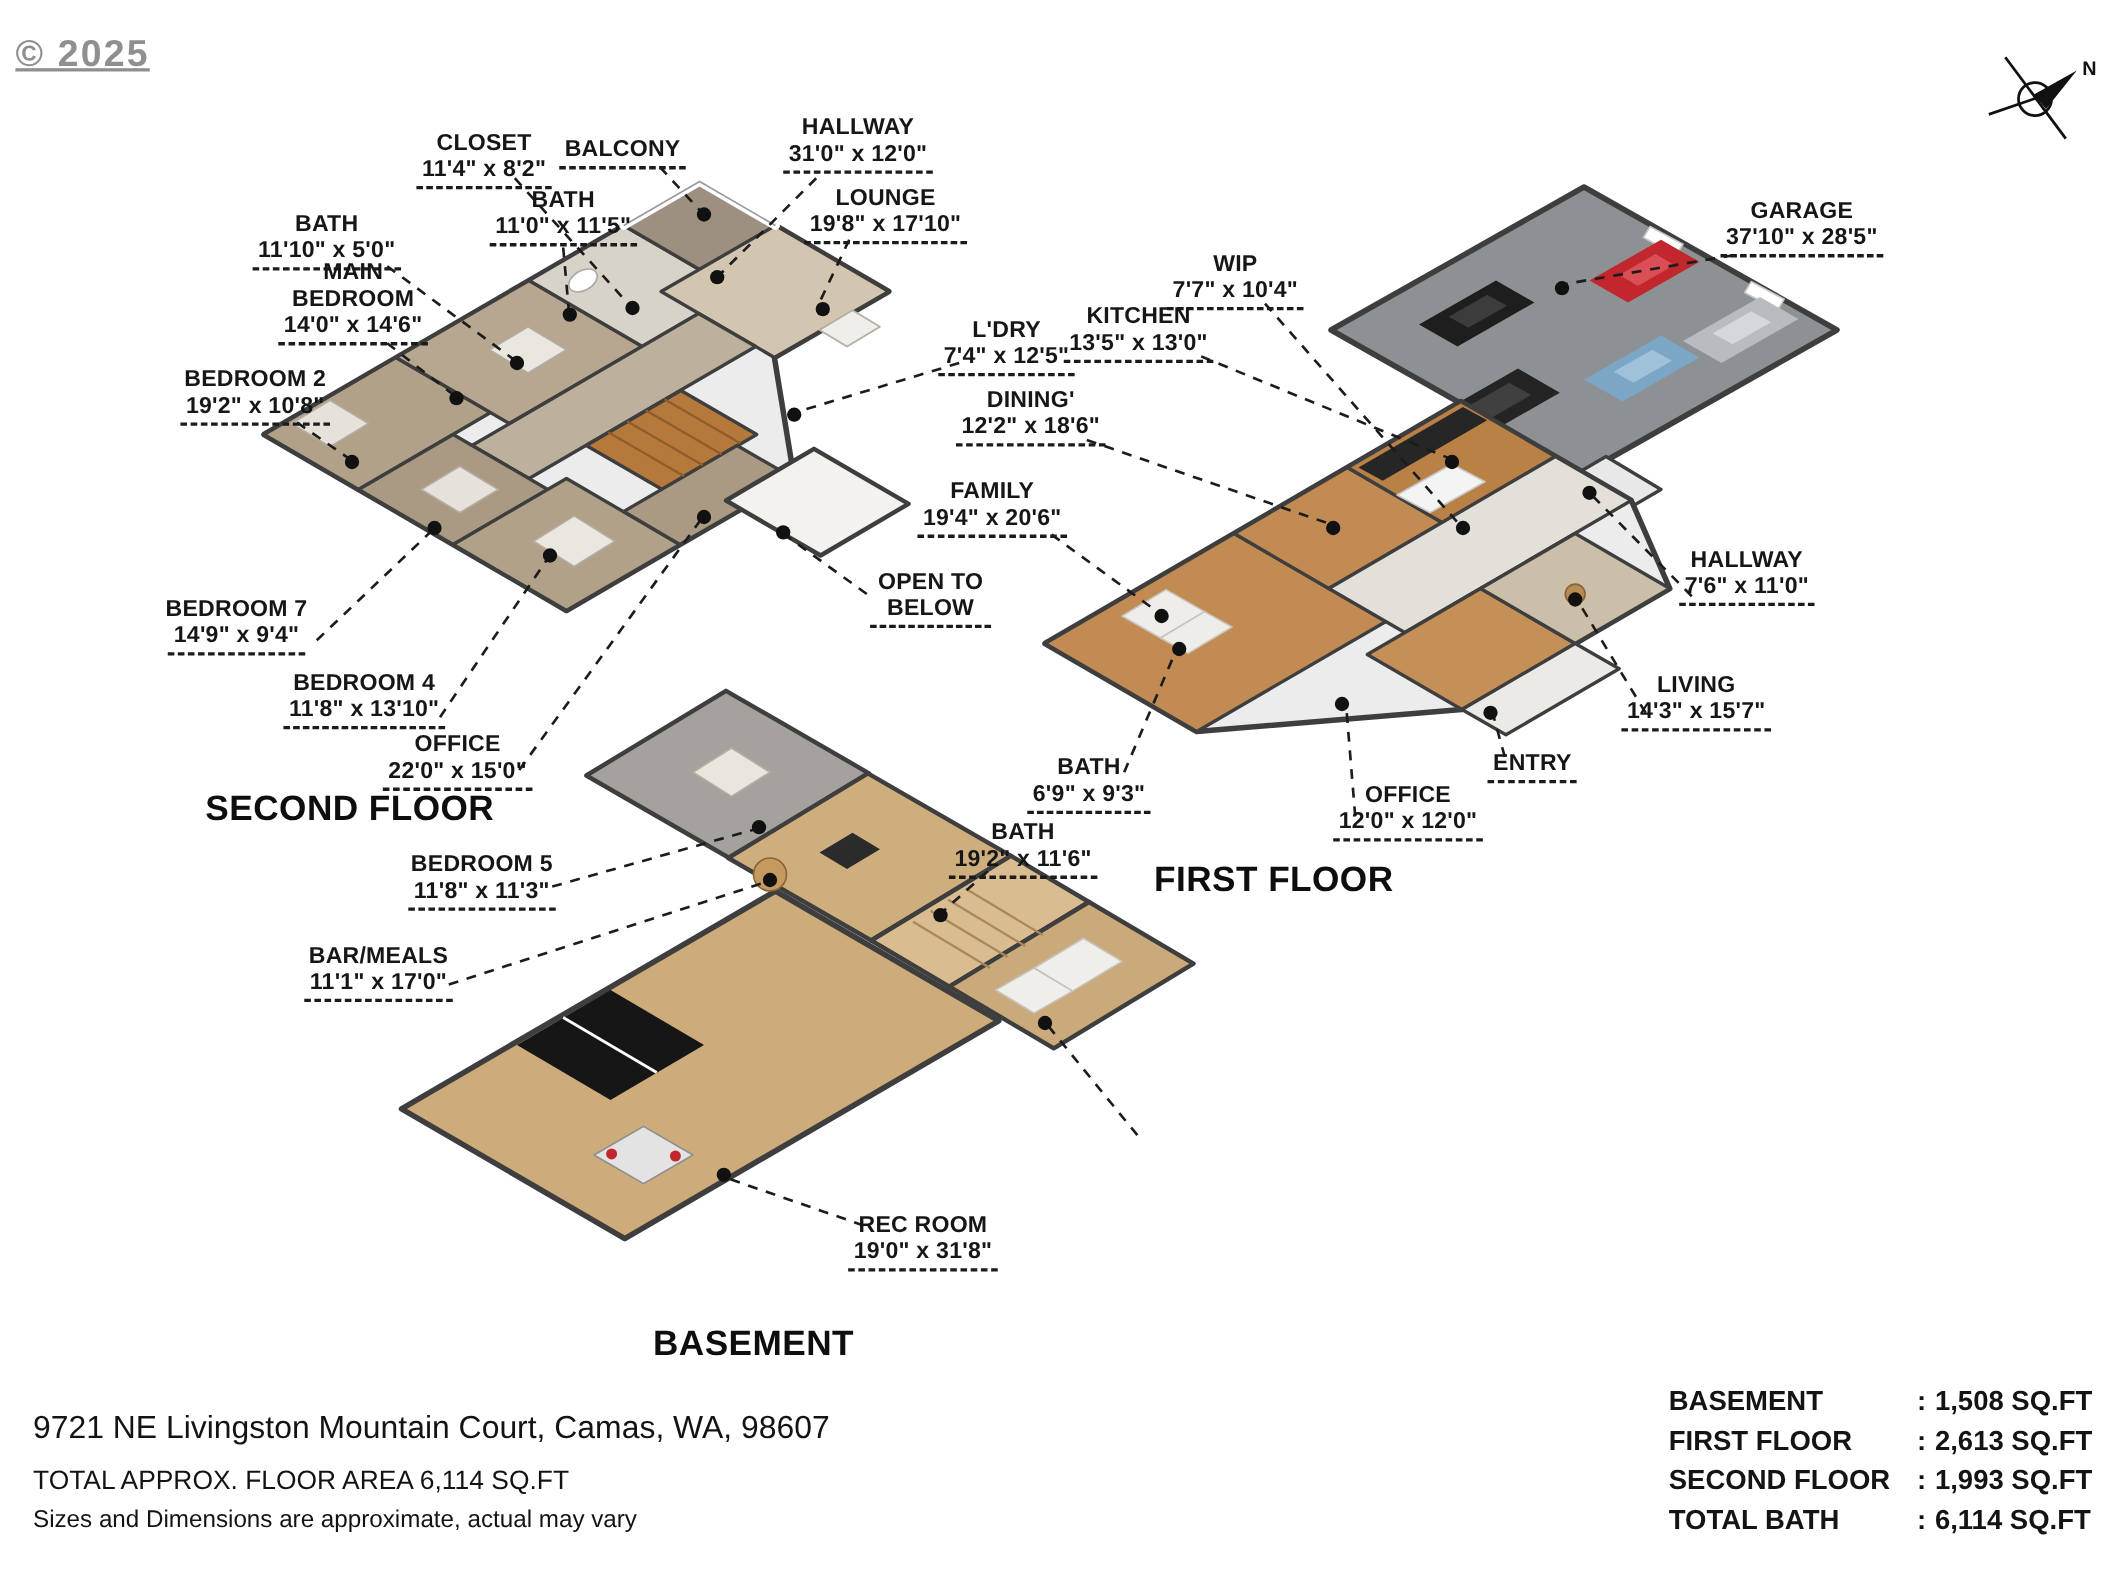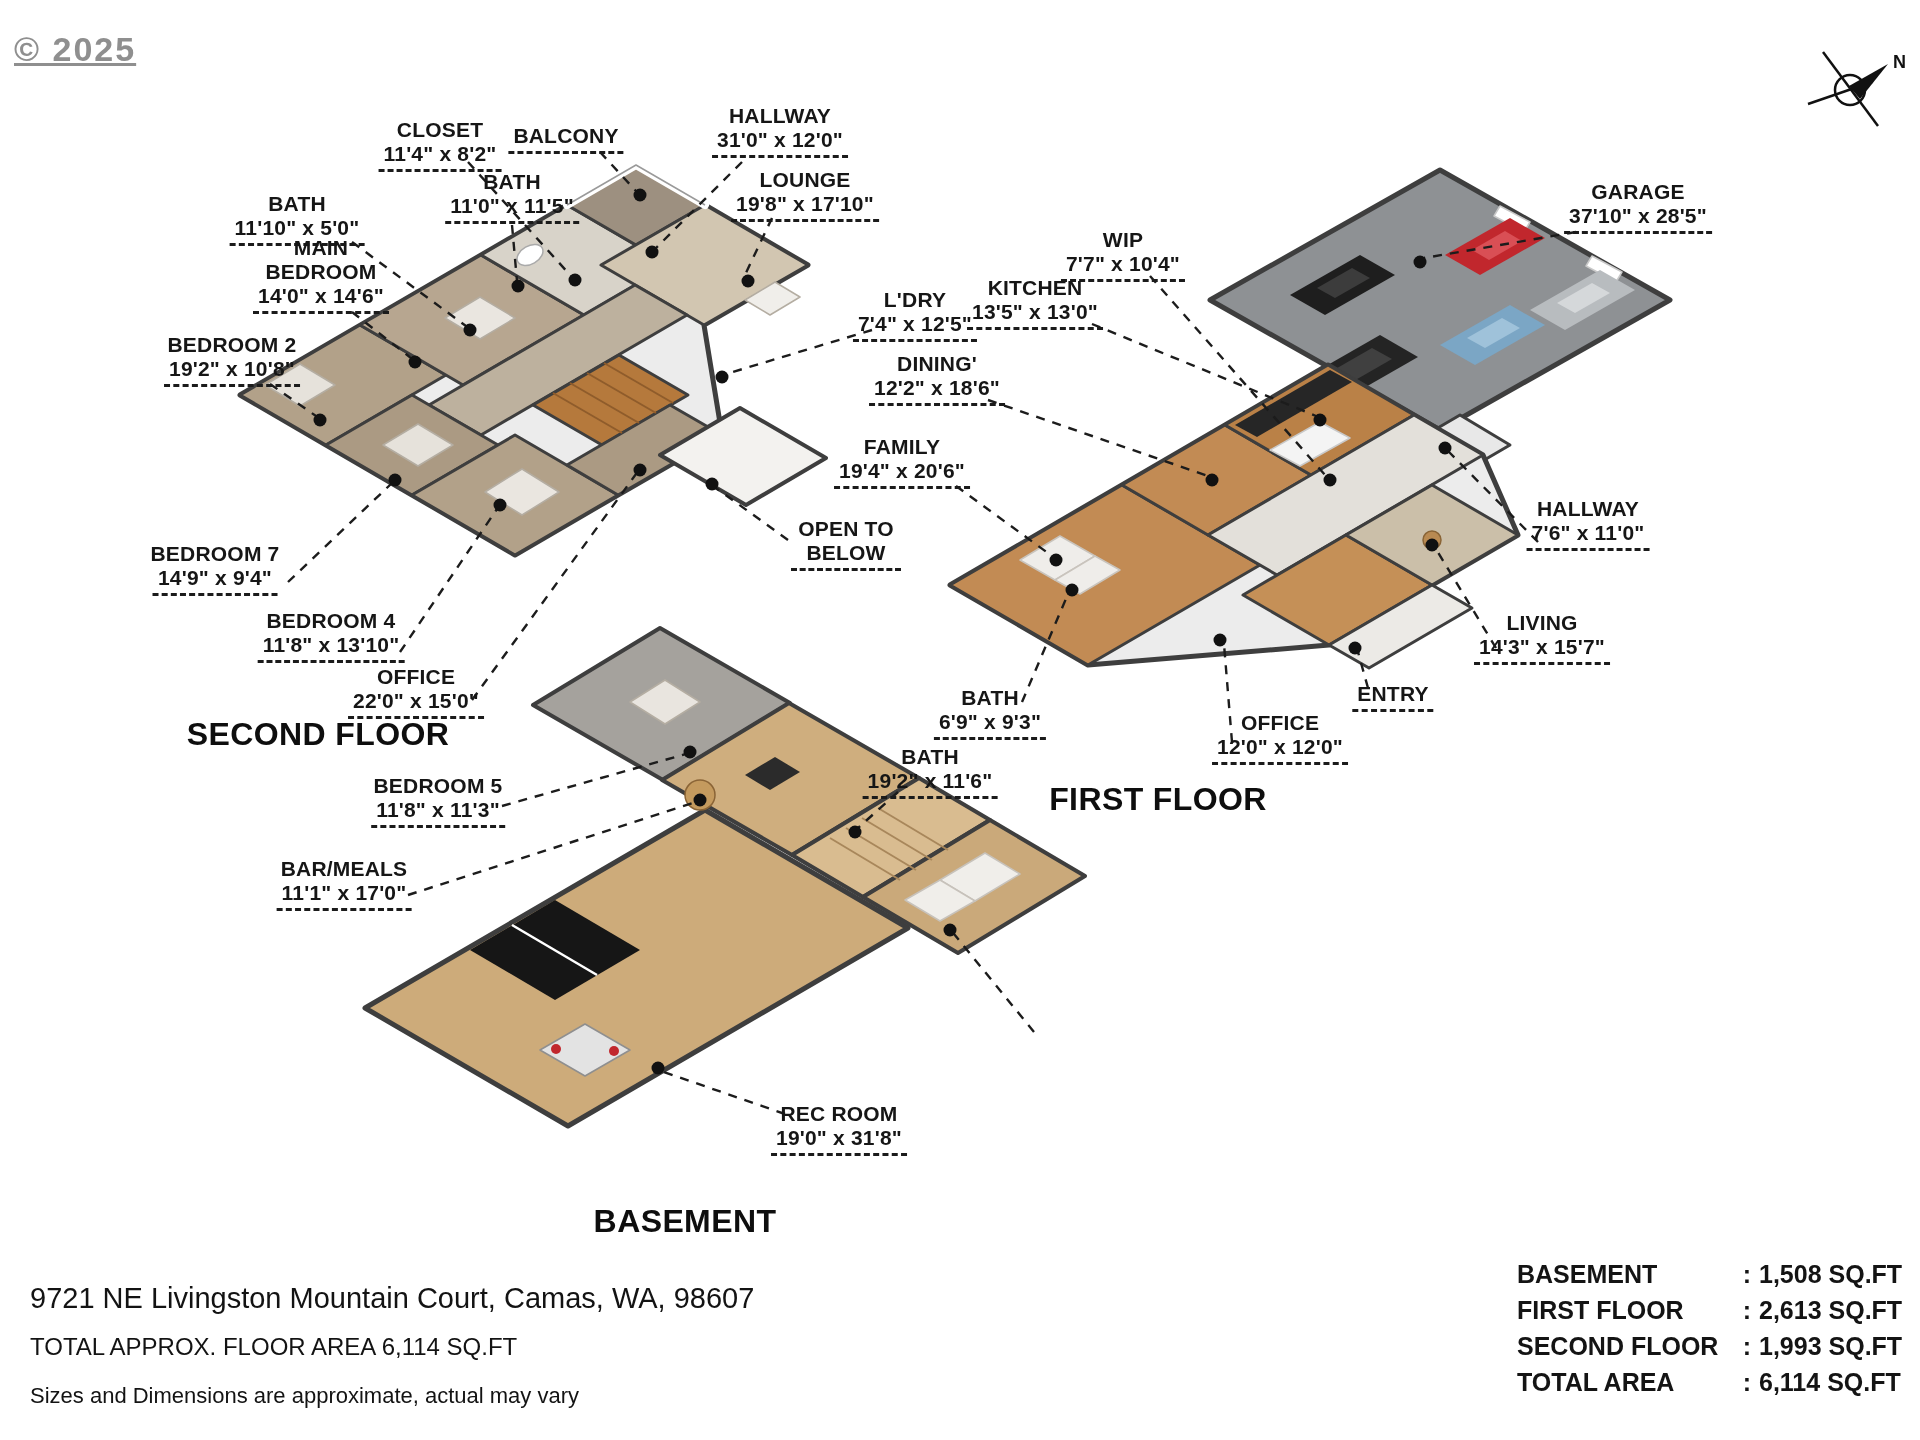--- a/index.html
+++ b/index.html
@@ -11,21 +11,21 @@
   .lbl.wrap{white-space:normal;margin-left:24px;}
   .lbl .dims{display:inline-block;border-bottom:3px dashed #1b1b1b;padding:0 5px 3px;}
   .lbl.u .name{display:inline-block;border-bottom:3px dashed #1b1b1b;padding:0 5px 3px;}
   .floor-title{position:absolute;transform:translateX(-50%);font-size:32px;font-weight:800;
        letter-spacing:.4px;color:#0e0e0e;white-space:nowrap;}
   .watermark{position:absolute;left:14px;top:30px;font-size:34px;font-weight:700;
        color:#8f8f8f;letter-spacing:2px;text-decoration:underline;}
   .footer{position:absolute;left:30px;top:1282px;}
   .footer .addr{font-size:29px;font-weight:500;color:#131313;}
   .footer .total{font-size:24px;font-weight:500;margin-top:18px;color:#131313;}
-  .footer .disc{font-size:22px;font-weight:400;margin-top:22px;color:#131313;}
+  .footer .disc{font-size:22px;font-weight:400;margin-top:7px;color:#131313;}
   .area-table{position:absolute;left:1517px;top:1260px;display:grid;
        grid-template-columns:218px 24px 158px;row-gap:7px;font-size:25px;font-weight:700;color:#141414;}
   .area-table .c{text-align:center;}
 </style>
 </head>
 <body>
 
 <div class="stage">
 
   <svg class="plan-svg" width="1920" height="1440" viewBox="0 0 1920 1440">
@@ -331,18 +331,18 @@
   <div class="area-table">
     <div>BASEMENT</div>
     <div class="c">:</div>
     <div>1,508 SQ.FT</div>
     <div>FIRST FLOOR</div>
     <div class="c">:</div>
     <div>2,613 SQ.FT</div>
     <div>SECOND FLOOR</div>
     <div class="c">:</div>
     <div>1,993 SQ.FT</div>
-    <div>TOTAL AREA</div>
+    <div>TOTAL BATH</div>
     <div class="c">:</div>
     <div>6,114 SQ.FT</div>
   </div>
 
 </div>
 
 </body></html>

